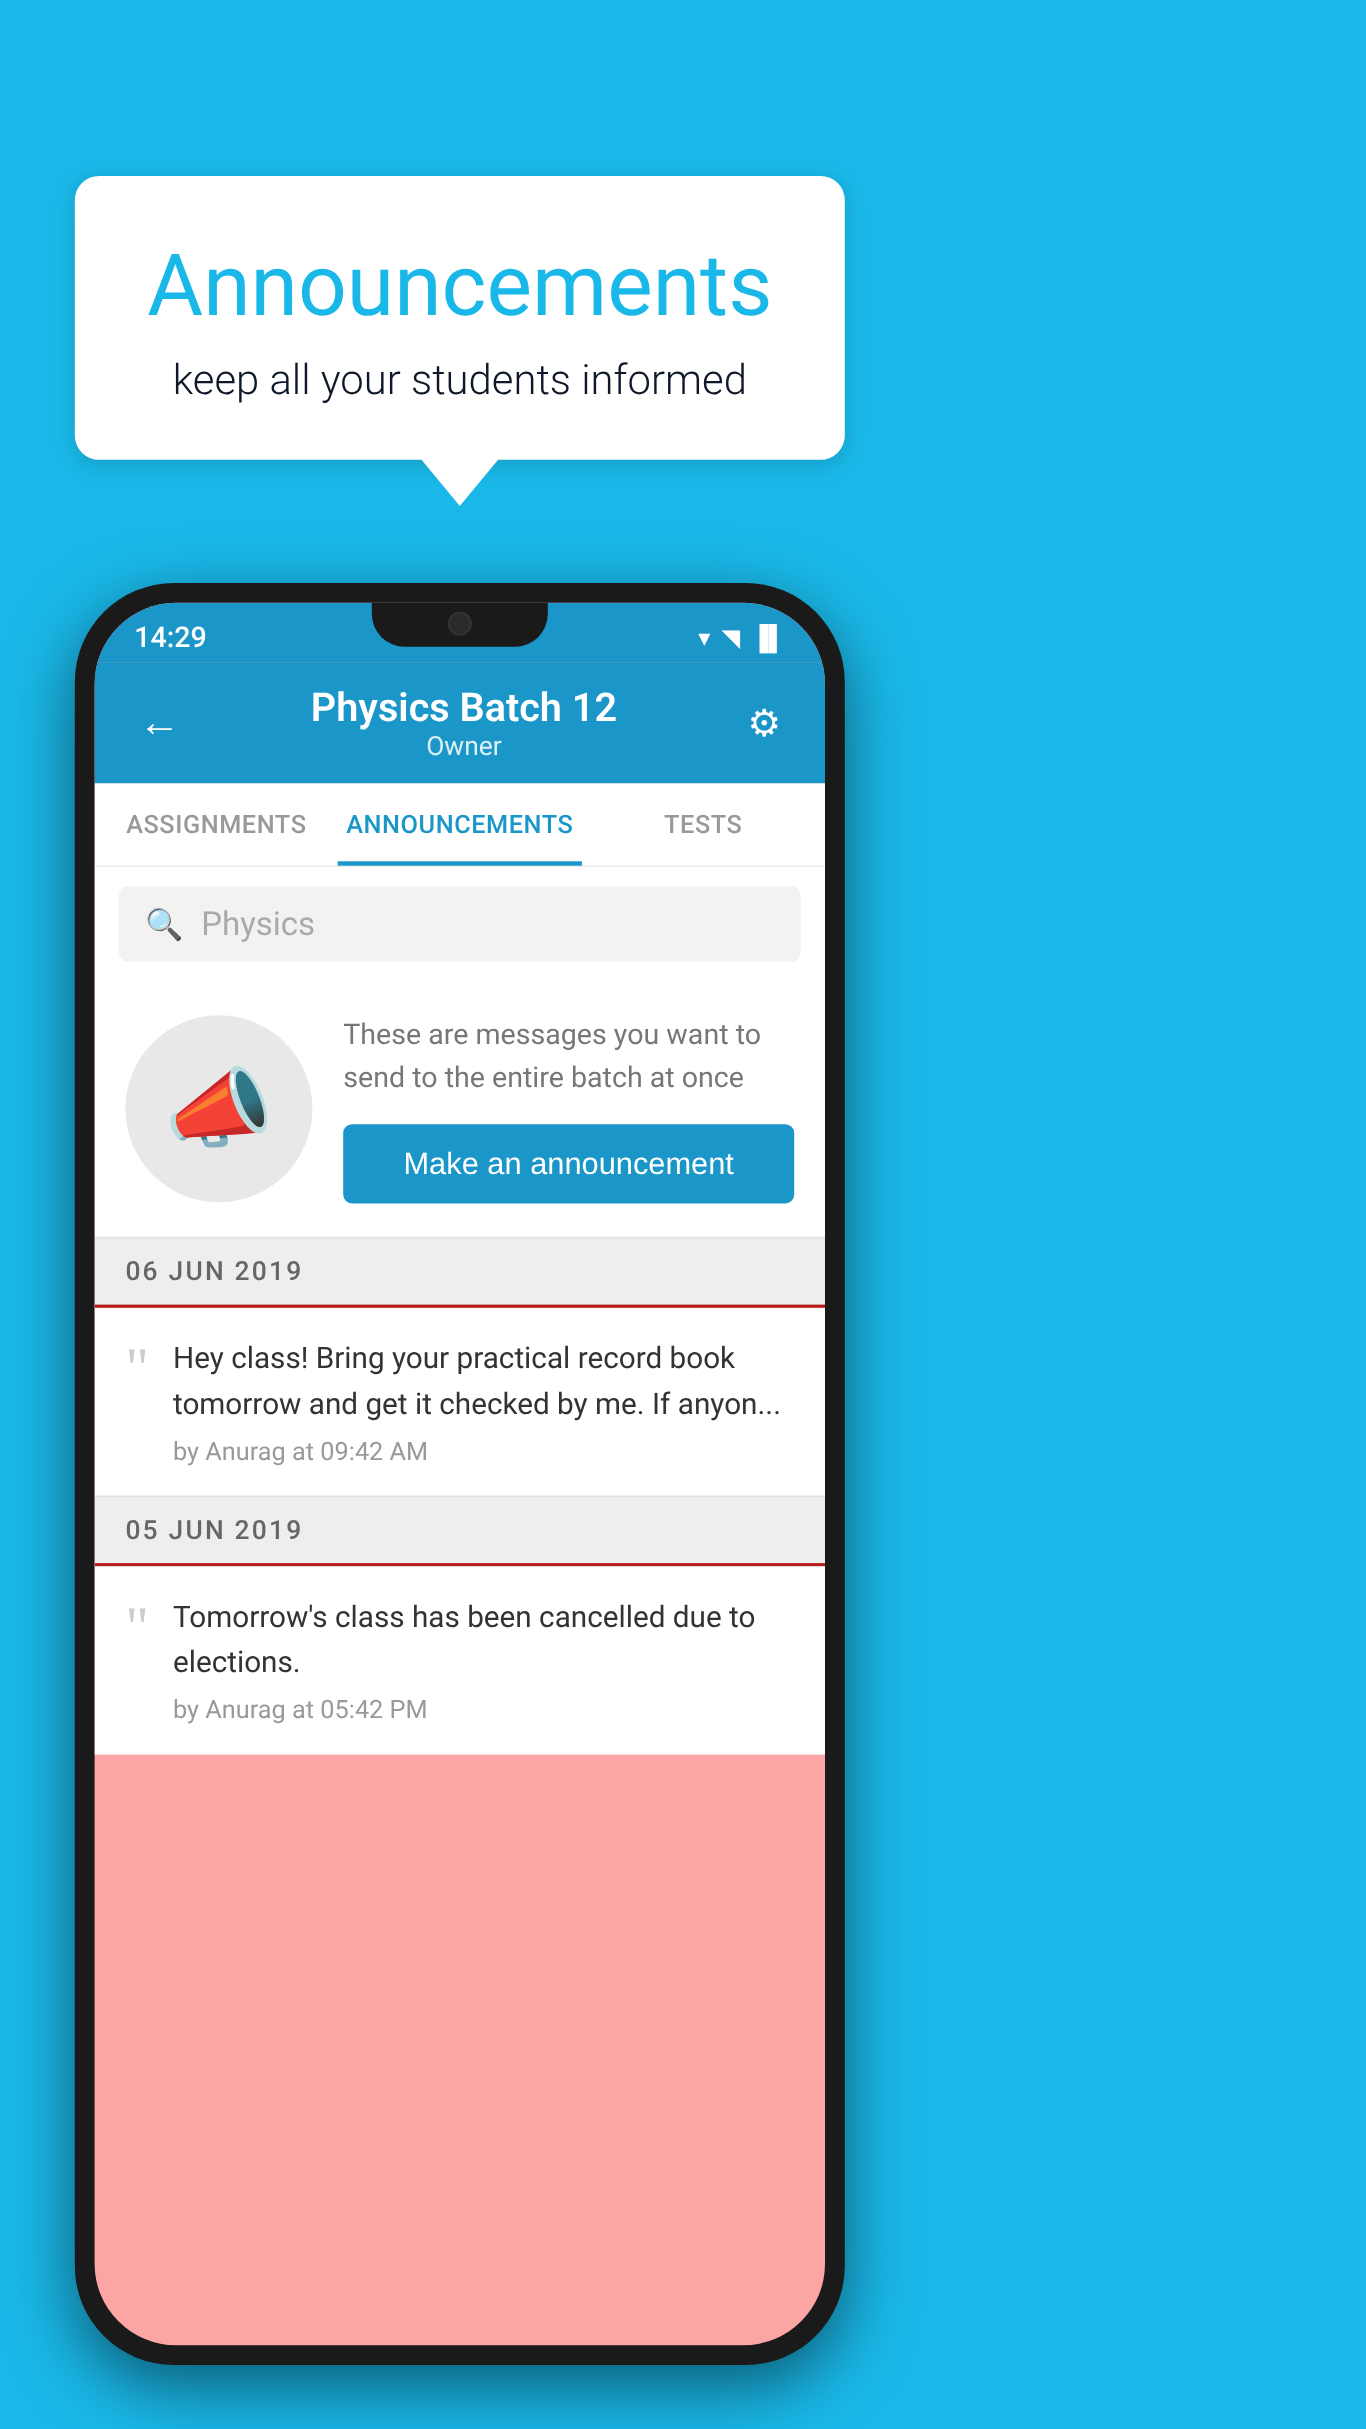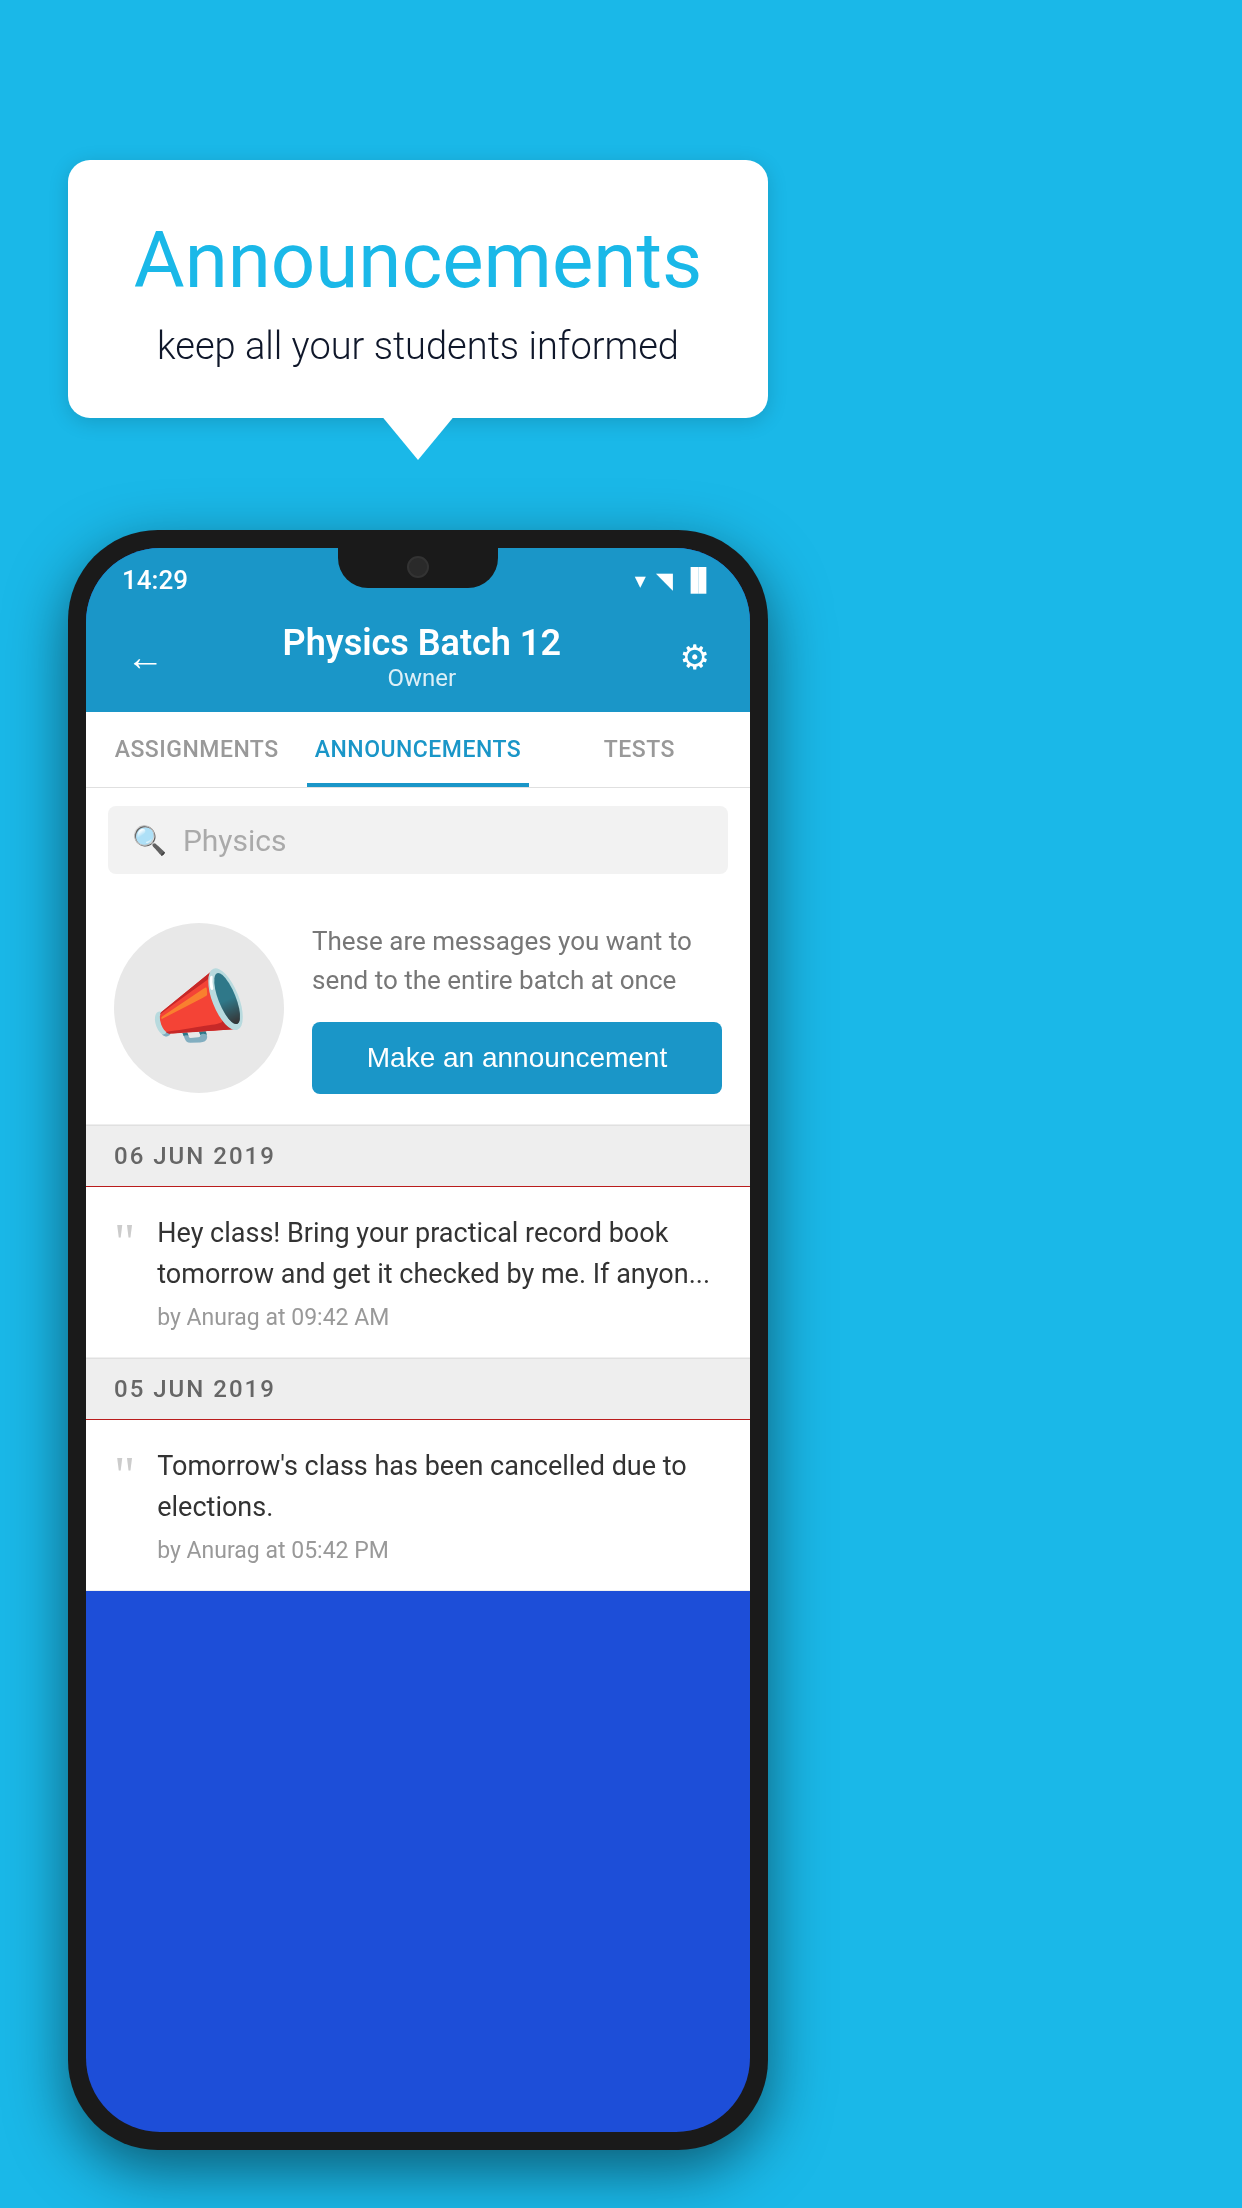--- a/index.html
+++ b/index.html
@@ -93,21 +93,21 @@
       position: absolute;
       top: 8px;
       left: 50%;
       transform: translateX(-50%);
       border: 2px solid #333;
     }
 
     .phone-screen {
       width: 100%;
       height: 100%;
-      background: #1d4ed8;
+      background: #fca5a5;
       border-radius: 74px;
       overflow: hidden;
       position: relative;
     }
 
     
     .status-bar {
       background: #1a96c8;
       height: 54px;
       display: flex;
@@ -297,21 +297,21 @@
     }
 
     
     .date-separator {
       background: #eeeeee;
       padding: 16px 28px;
       font-size: 24px;
       color: #666;
       letter-spacing: 2px;
       font-weight: 500;
-      border-bottom: 1px solid #b91c1c;
+      border-bottom: 3px solid #b91c1c;
       border-top: 1px solid #e0e0e0;
     }
 
     
     .announcement-item {
       background: white;
       padding: 26px 28px;
       display: flex;
       align-items: flex-start;
       gap: 22px;

